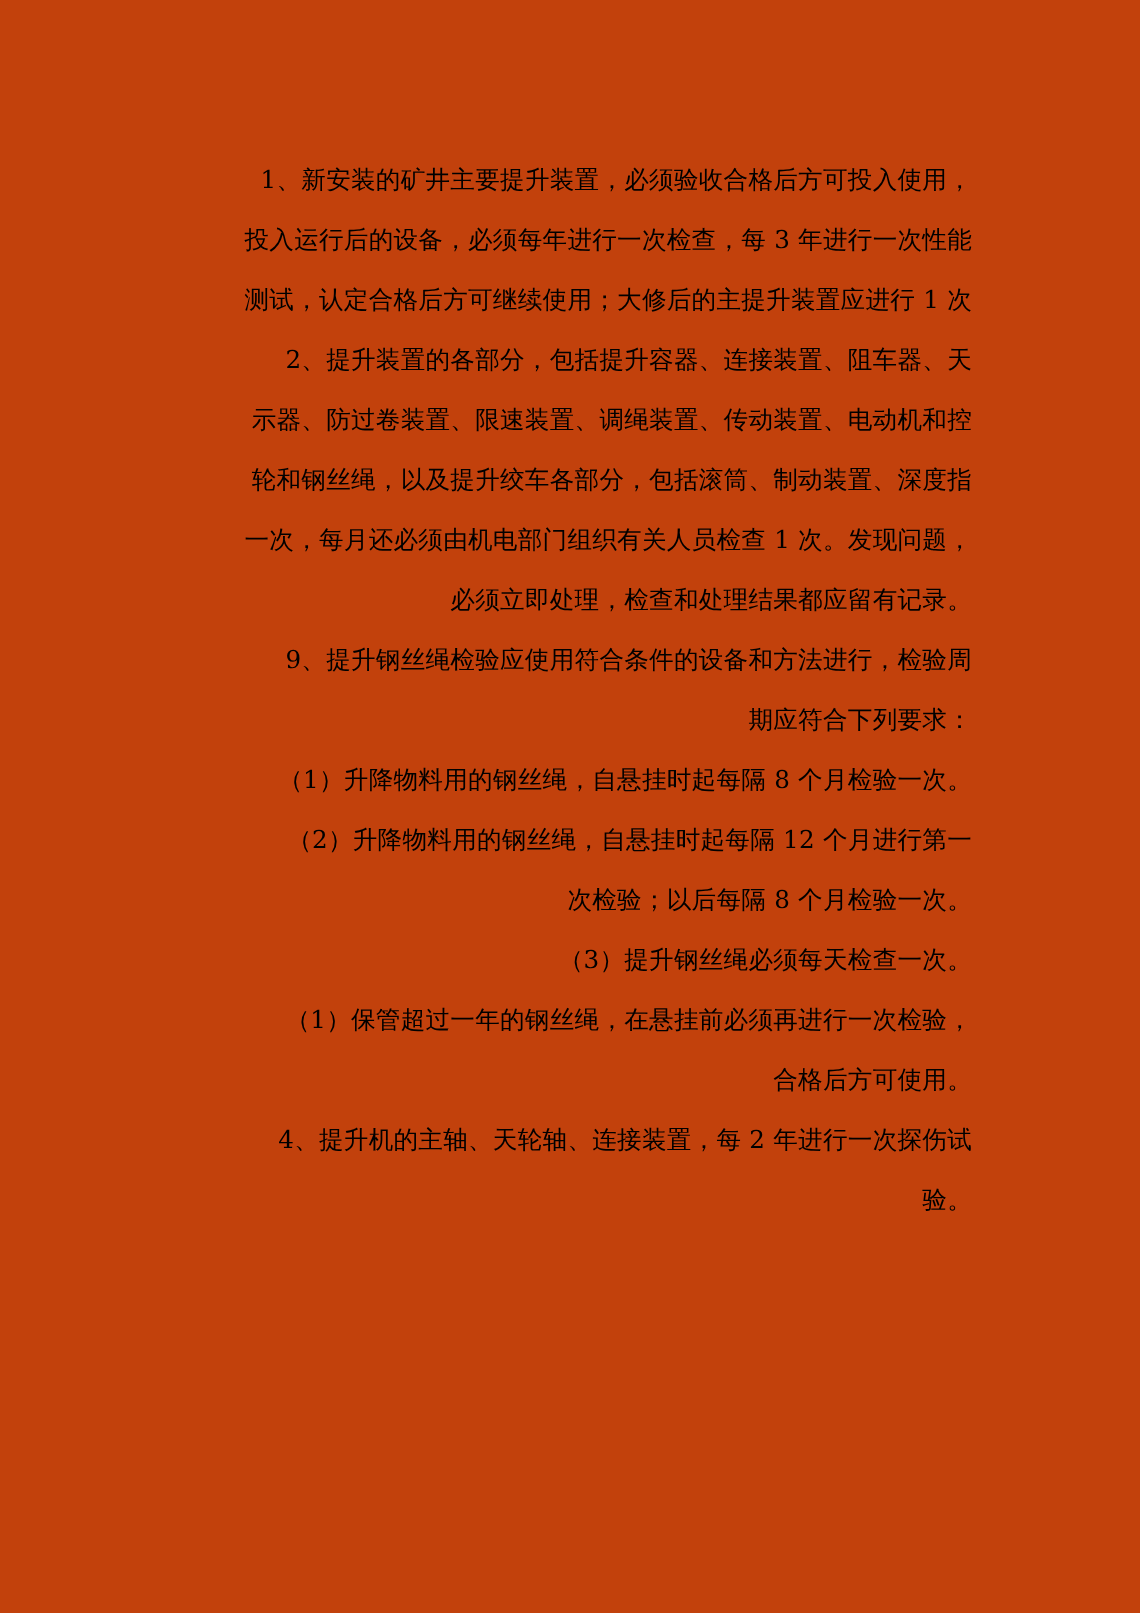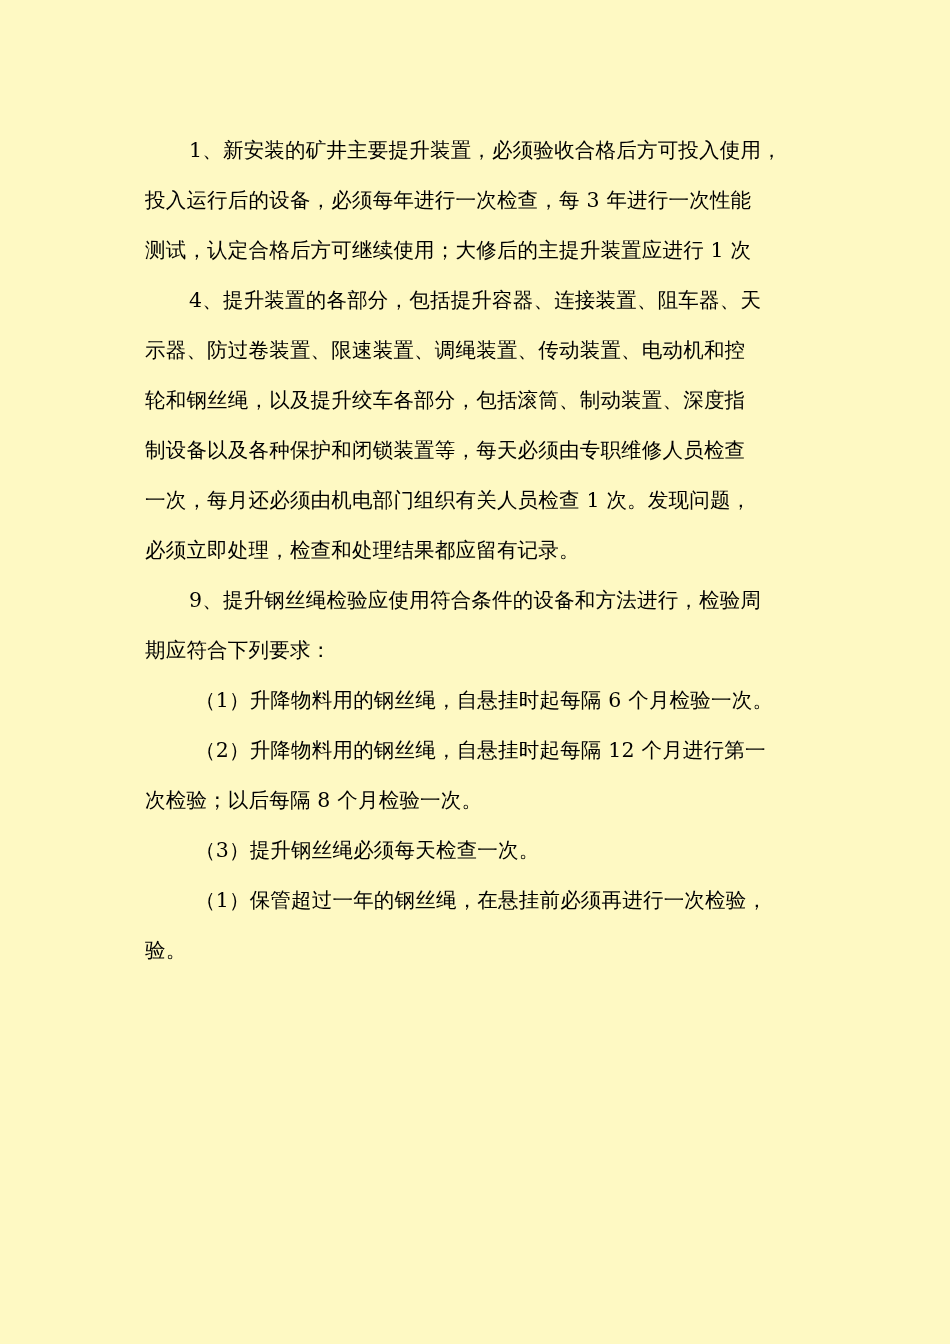--- a/index.html
+++ b/index.html
@@ -14,21 +14,22 @@
       overflow: hidden;
       font-family: "DejaVu Serif", "Liberation Serif", serif;
       color: #000000;
     }
     .page {
       position: absolute;
       left: 0;
       top: 0;
       width: 950px;
       height: 1344px;
-      background: #fef9c3;
+      background: #c2410c;
+      text-align: right;
     }
     .content {
       position: absolute;
       left: 145px;
       top: 134px;
       width: 665px;
     }
     .para {
       margin: 0;
       padding: 0;
@@ -54,49 +55,50 @@
 <div class="page">
   <div class="content">
 
     <div class="para">
       <span class="line indent-main">1、新安装的矿井主要提升装置，必须验收合格后方可投入使用，</span>
       <span class="line">投入运行后的设备，必须每年进行一次检查，每 3 年进行一次性能</span>
       <span class="line">测试，认定合格后方可继续使用；大修后的主提升装置应进行 1 次</span>
     </div>
 
     <div class="para">
-      <span class="line indent-main">4、提升装置的各部分，包括提升容器、连接装置、阻车器、天</span>
+      <span class="line indent-main">2、提升装置的各部分，包括提升容器、连接装置、阻车器、天</span>
       <span class="line">示器、防过卷装置、限速装置、调绳装置、传动装置、电动机和控</span>
       <span class="line">轮和钢丝绳，以及提升绞车各部分，包括滚筒、制动装置、深度指</span>
-      <span class="line">制设备以及各种保护和闭锁装置等，每天必须由专职维修人员检查</span>
       <span class="line">一次，每月还必须由机电部门组织有关人员检查 1 次。发现问题，</span>
       <span class="line">必须立即处理，检查和处理结果都应留有记录。</span>
     </div>
 
     <div class="para">
       <span class="line indent-main">9、提升钢丝绳检验应使用符合条件的设备和方法进行，检验周</span>
       <span class="line">期应符合下列要求：</span>
     </div>
 
     <div class="para">
-      <span class="line indent-sub">（1）升降物料用的钢丝绳，自悬挂时起每隔 6 个月检验一次。</span>
+      <span class="line indent-sub">（1）升降物料用的钢丝绳，自悬挂时起每隔 8 个月检验一次。</span>
     </div>
 
     <div class="para">
       <span class="line indent-sub">（2）升降物料用的钢丝绳，自悬挂时起每隔 12 个月进行第一</span>
       <span class="line">次检验；以后每隔 8 个月检验一次。</span>
     </div>
 
     <div class="para">
       <span class="line indent-sub">（3）提升钢丝绳必须每天检查一次。</span>
     </div>
 
 
     <div class="para">
       <span class="line indent-sub">（1）保管超过一年的钢丝绳，在悬挂前必须再进行一次检验，</span>
+      <span class="line">合格后方可使用。</span>
     </div>
 
     <div class="para">
+      <span class="line indent-main">4、提升机的主轴、天轮轴、连接装置，每 2 年进行一次探伤试</span>
       <span class="line">验。</span>
     </div>
 
   </div>
 </div>
 
 </body></html>

